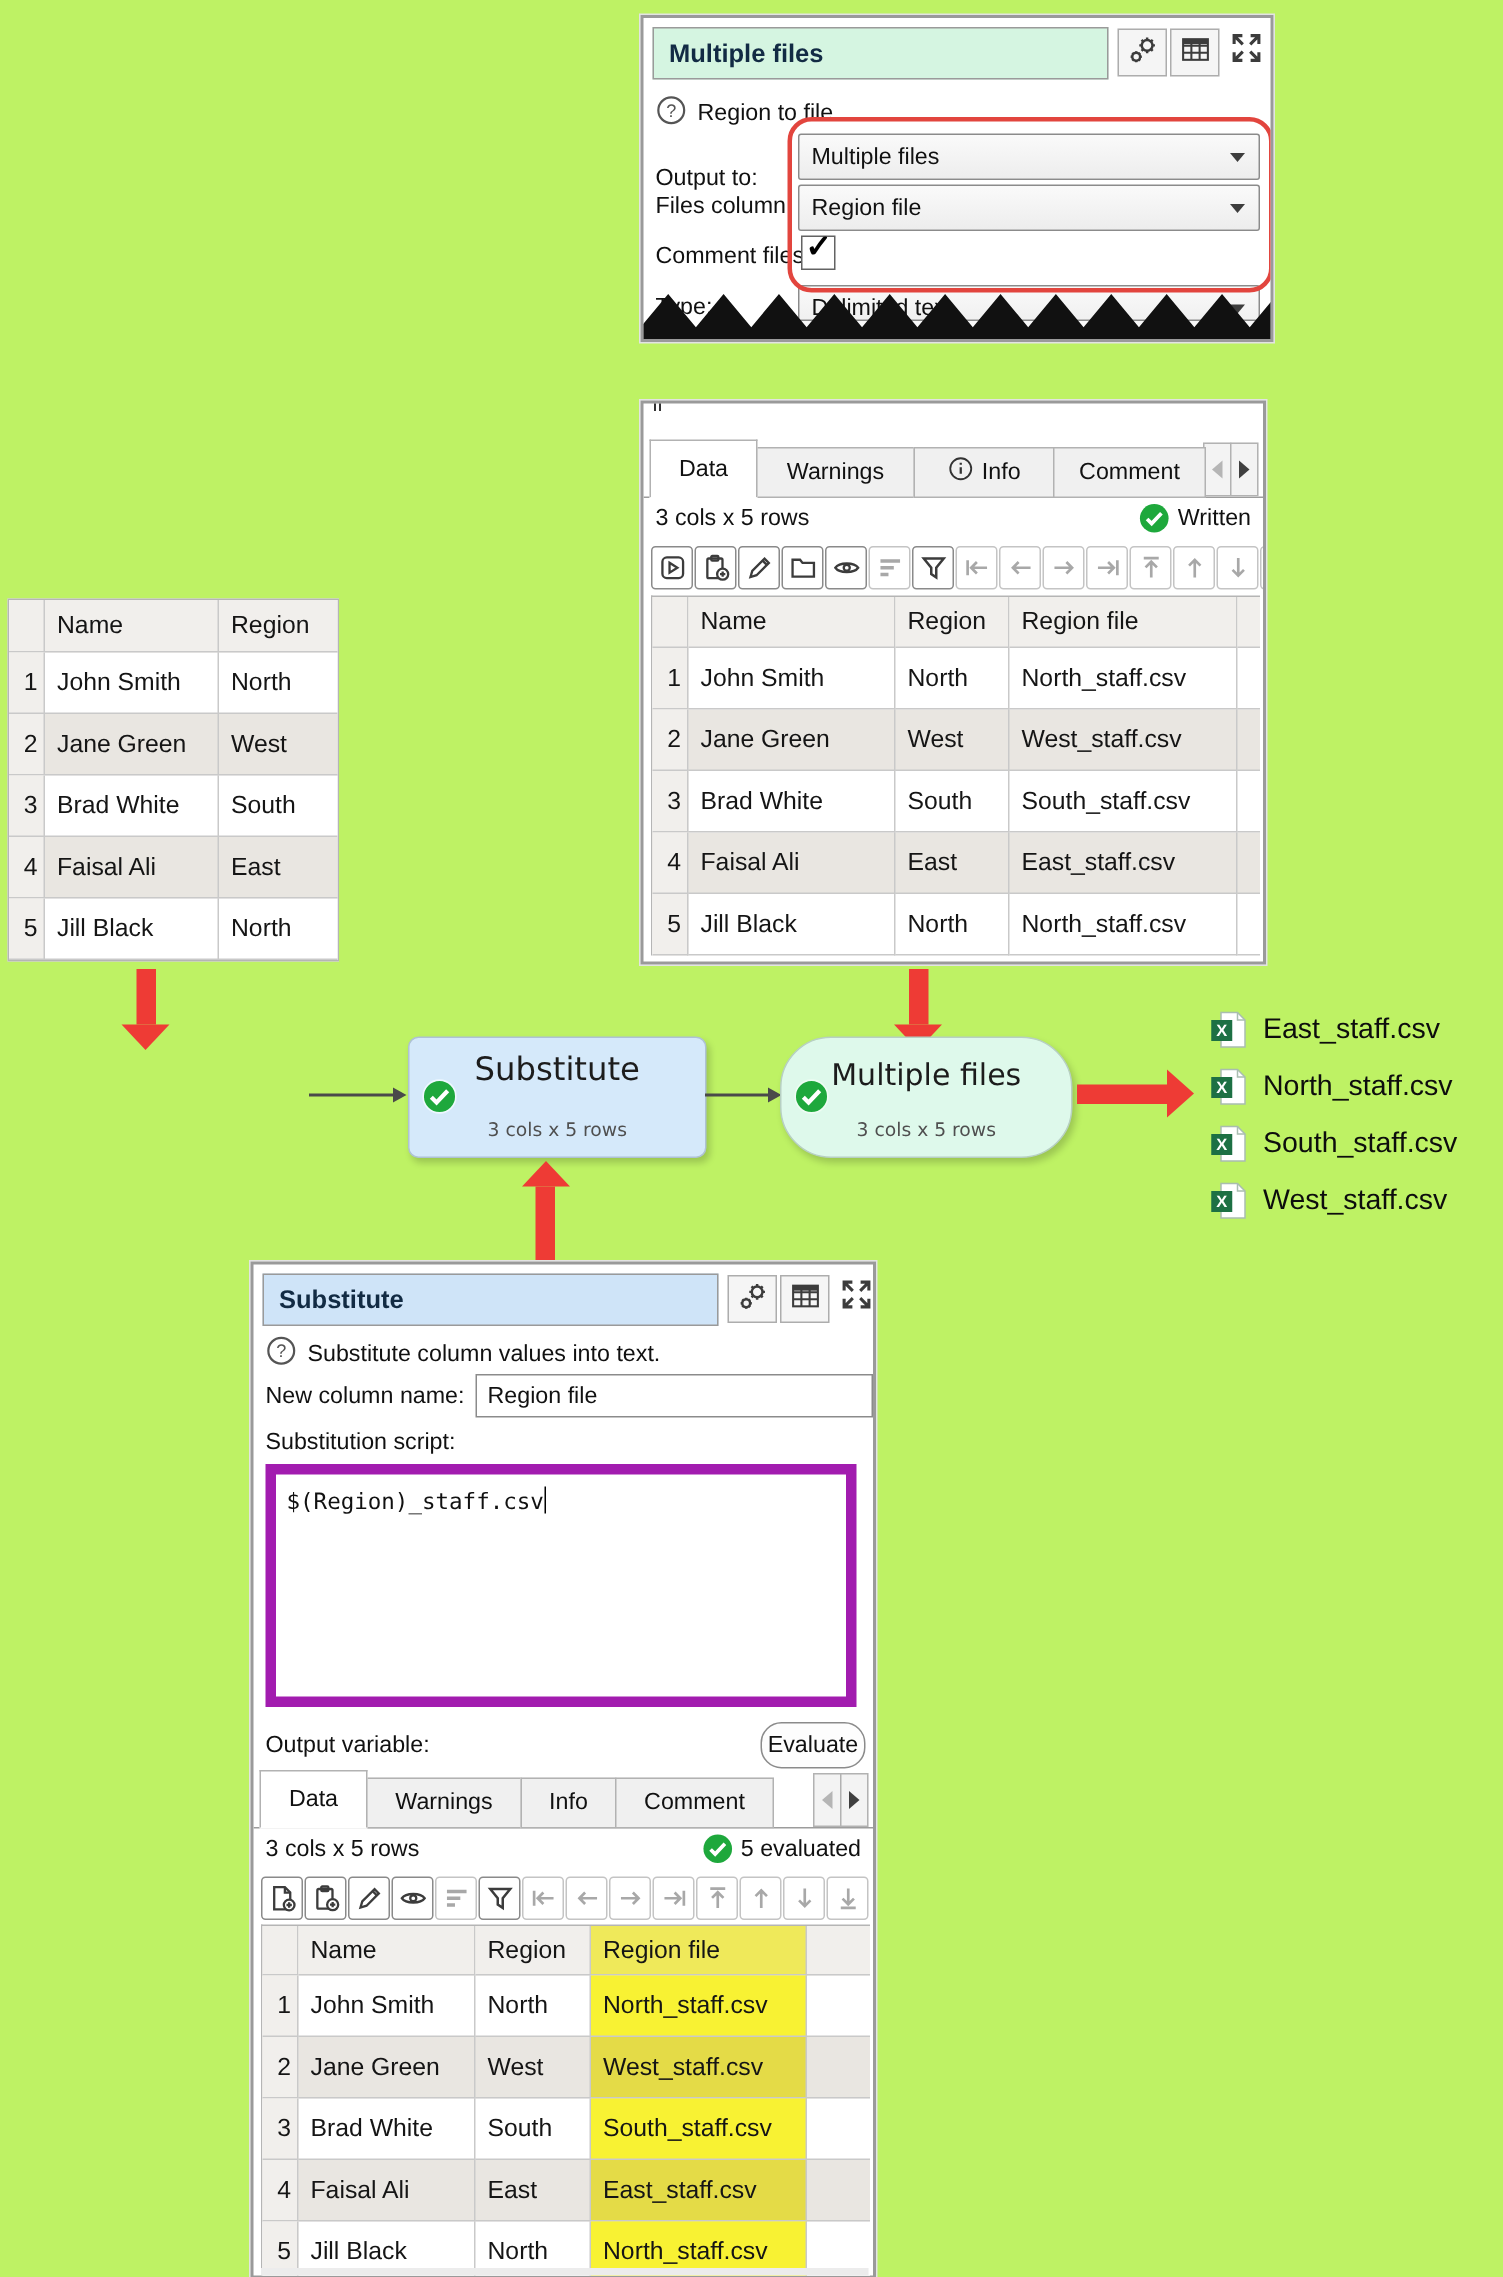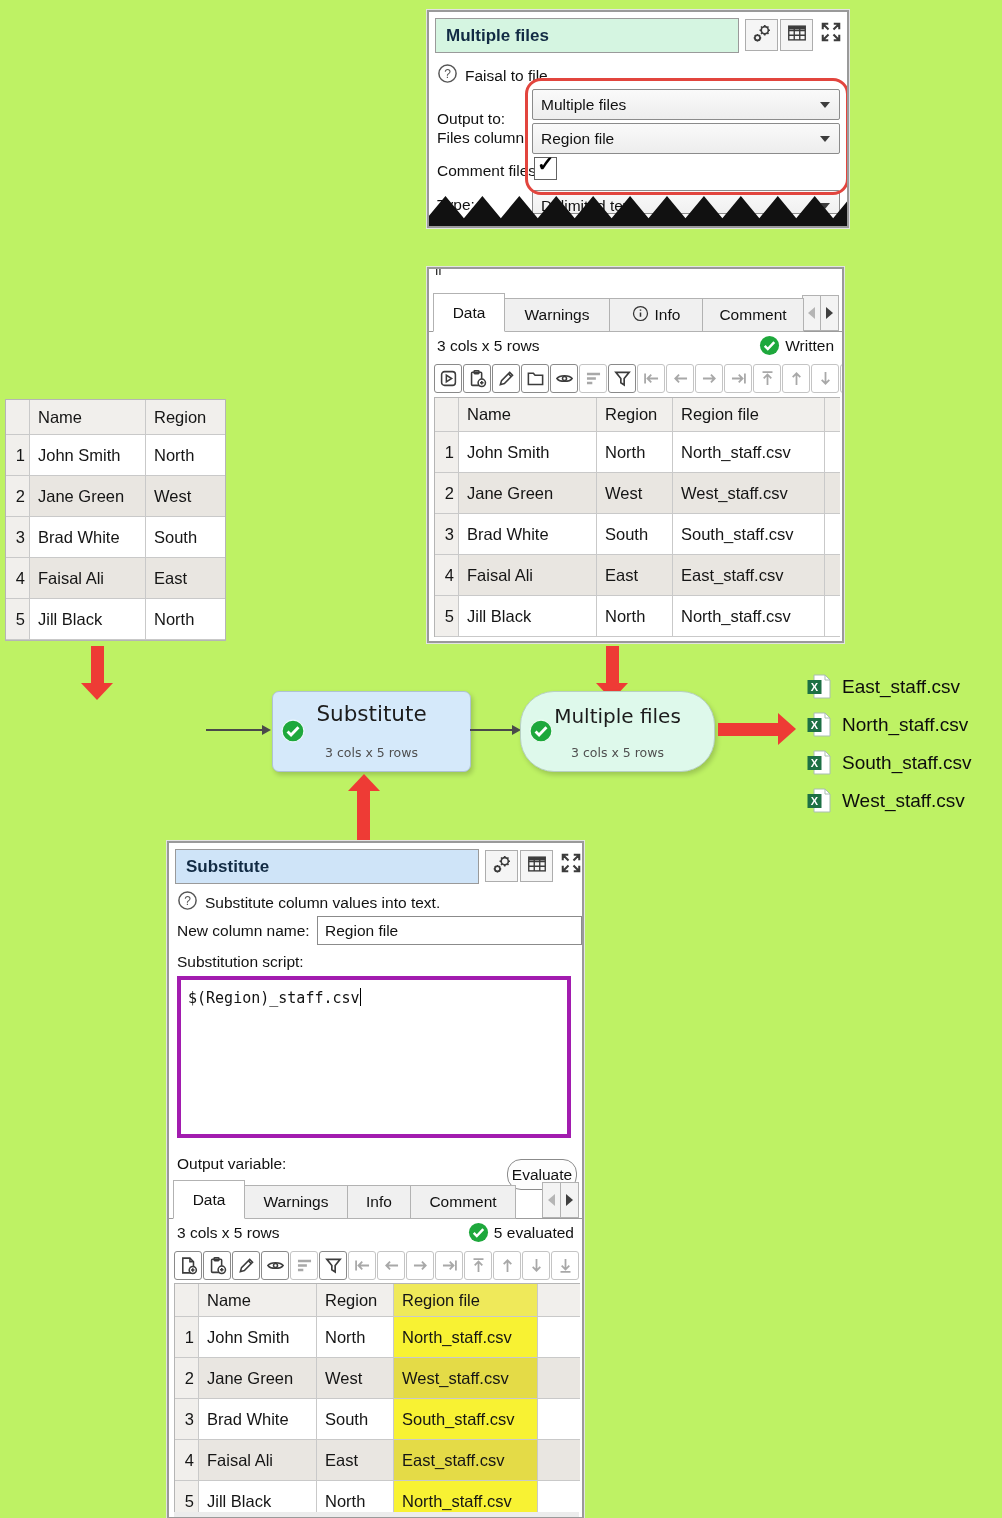--- a/index.html
+++ b/index.html
@@ -111,21 +111,21 @@
       <span><svg viewBox="0 0 16 16" fill="none" stroke="#3c3c3c" stroke-width="1.5">
             <path d="M6 2H2v4M2 2l4.2 4.2M10 2h4v4M14 2L9.8 6.2M2 10v4h4M2 14l4.2-4.2M14 10v4h-4M14 14L9.8 9.8"></path>
           </svg></span>
     </div>
 
     <div class="helprow" style="left:8px;top:51px;">
       <span><svg viewBox="0 0 20 20">
             <circle cx="10" cy="10" r="8.2" fill="none" stroke="#555" stroke-width="1.4"></circle>
             <text x="10" y="14.2" text-anchor="middle" font-size="11.5" fill="#555" font-family="Liberation Sans">?</text>
           </svg></span>
-      <span>Faisal to file.</span>
+      <span>Region to file.</span>
     </div>
 
     <div class="lbl" style="left:8px;top:98px;">Output to:</div>
     <div class="combo" style="left:103px;top:77px;width:298px;">
       <span>Multiple files</span>
       <span class="arr"></span>
     </div>
 
     <div class="lbl" style="left:8px;top:117px;">Files column:</div>
     <div class="combo" style="left:103px;top:111px;width:298px;">
@@ -465,26 +465,26 @@
       <span>Substitute column values into text.</span>
     </div>
 
     <div class="lbl" style="left:8px;top:79px;">New column name:</div>
     <div class="tinput" style="left:148px;top:73px;width:256px;">
       <span>Region file</span>
     </div>
 
     <div class="lbl" style="left:8px;top:110px;">Substitution script:</div>
 
-    <div style="position:absolute;left:8px;top:133px;width:394px;height:162px;border:4px solid #a21caf;background:#fff;padding:8px 7px;box-sizing:border-box;font-size:15px;" class="mono">
+    <div style="position:absolute;left:8px;top:133px;width:394px;height:162px;border:7px solid #a21caf;background:#fff;padding:8px 7px;box-sizing:border-box;font-size:15px;" class="mono">
       <span>$(Region)_staff.csv</span><span class="caret"></span>
     </div>
 
     <div class="lbl" style="left:8px;top:312px;">Output variable:</div>
-    <div style="position:absolute;left:338px;top:305px;width:68px;height:29px;border:1px solid #8b8b8b;border-radius:14px;background:#fdfdfd;display:flex;align-items:center;justify-content:center;font-size:15.5px;margin-top:11px;">
+    <div style="position:absolute;left:338px;top:305px;width:68px;height:29px;border:1px solid #8b8b8b;border-radius:14px;background:#fdfdfd;display:flex;align-items:center;justify-content:center;font-size:15.5px;">
       <span>Evaluate</span>
     </div>
 
     <div class="tabbar" style="left:0;top:339px;width:413px;">
       <div class="baseline"></div>
       <div class="tab active" style="left:4px;width:70px;">
           <span>Data</span>
         </div>
       <div class="tab" style="left:75px;width:102px;">
           <span>Warnings</span>

